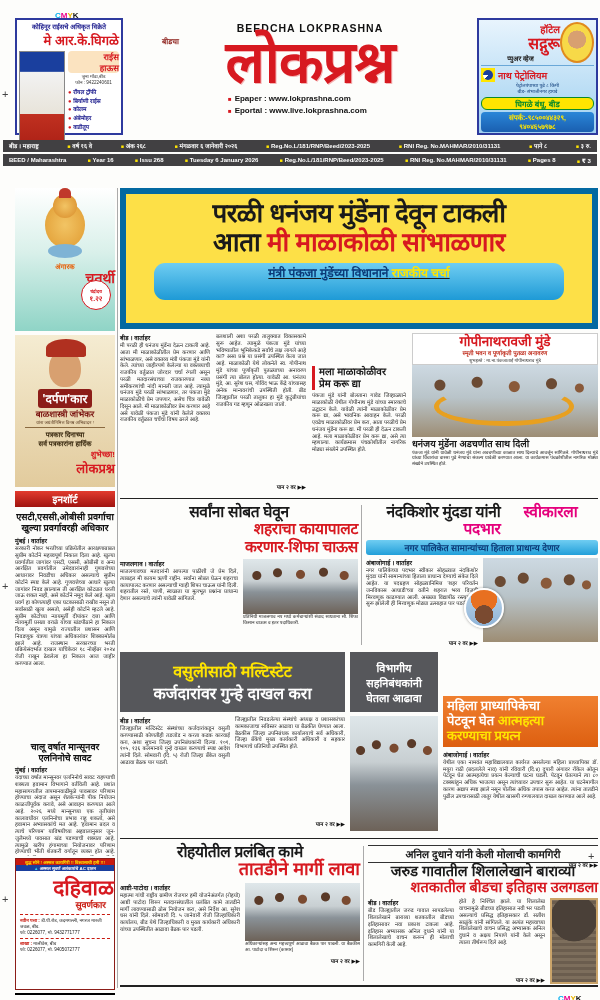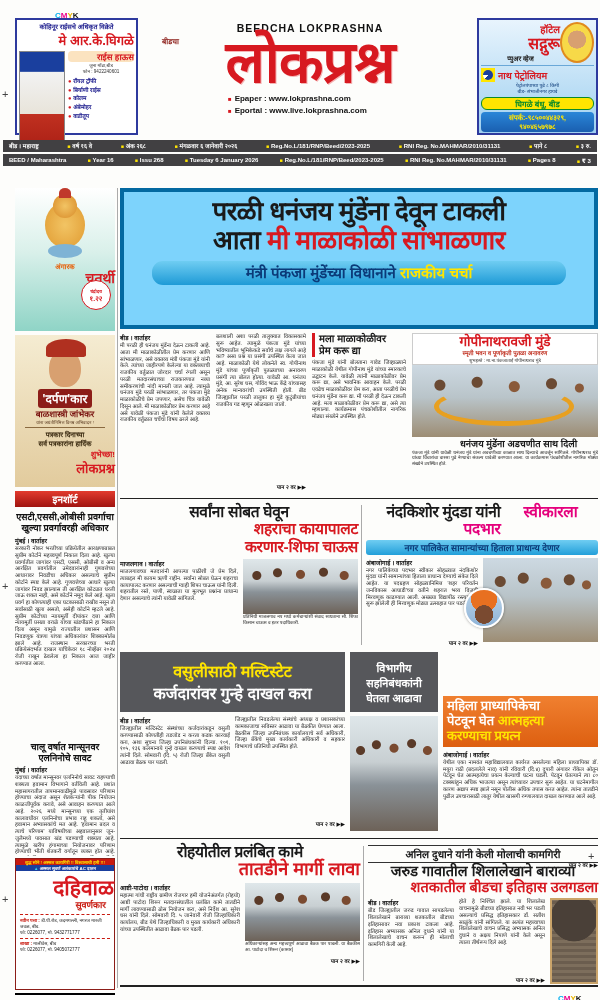--- a/index.html
+++ b/index.html
@@ -50,28 +50,28 @@
   .turban{position:absolute;left:-3px;top:-10px;width:40px;height:18px;border-radius:50% 50% 10% 10%;background:#b03020;}
   .darkredbox{background:#8c1d18;color:#fff;display:inline-block;border-radius:3px;padding:1px 5px;}
   .inshort-h{background:linear-gradient(#e23b2e,#a01410);color:#fff;display:flex;align-items:center;justify-content:center;}
   .ititle{font-size:9.2px;font-weight:bold;line-height:1.15;color:#111;}
   .jl{border:1.5px solid #8c1d18;background:#fff;box-sizing:border-box;}
   .jl .s1{background:#c81a10;color:#ffe500;font-size:4.4px;font-weight:bold;}
   .jl .s2{background:#1a3f9e;color:#fff;font-size:4.4px;font-weight:bold;}
   .addr{font-size:4.6px;line-height:1.3;color:#222;}
   .addr b{color:#c81a10;}
   
-  .leadbox{border:4px solid #0369a1;box-sizing:border-box;background:#7dd3fc;}
+  .leadbox{border:6px solid #0369a1;box-sizing:border-box;background:#fde047;}
   .h1{font-size:26px;font-weight:bold;line-height:1.12;letter-spacing:-0.5px;}
-  .subbar{background:linear-gradient(#6fcdf2,#1e9ad6);border-radius:11px;font-size:15px;font-weight:bold;padding:1px 0 3px;}
-  .innerhead{font-size:10px;font-weight:bold;line-height:1.2;border-left:3px solid #d71920;padding-left:4px;}
+  .subbar{background:linear-gradient(#6fcdf2,#1e9ad6);border-radius:11px;font-size:12px;font-weight:bold;padding:1px 0 19px;text-decoration:underline;}
+  .innerhead{font-size:10px;font-weight:bold;line-height:1.2;border-left:3px solid #d71920;padding-left:4px;margin-top:33px;}
   .banner1{font-size:13.5px;font-weight:bold;color:#d71920;line-height:1.05;}
   .banner2{font-size:6px;font-weight:bold;color:#c03020;}
   .banner3{font-size:4.6px;color:#333;}
-  .caph{font-size:9.5px;font-weight:bold;line-height:1.1;margin-left:48px;}
+  .caph{font-size:9.5px;font-weight:bold;line-height:1.1;}
   .ph{background:linear-gradient(160deg,#cfd8e0,#b4a58e);position:relative;overflow:hidden;}
   .ph.crowd{background:
      radial-gradient(circle at 15% 28%,#6b4a33 0 5px,transparent 6px),
      radial-gradient(circle at 35% 24%,#6b4a33 0 5px,transparent 6px),
      radial-gradient(circle at 55% 30%,#8a5a3a 0 5px,transparent 6px),
      radial-gradient(circle at 75% 26%,#6b4a33 0 5px,transparent 6px),
      radial-gradient(circle at 90% 32%,#8a5a3a 0 4px,transparent 5px),
      linear-gradient(180deg,#cdd9e2 0%,#b9c4c9 45%,#9d8d74 100%);}
   .garl{position:absolute;left:12%;top:30%;width:75%;height:55%;border:5px solid #e8a020;border-radius:50%;
         border-top-color:transparent;box-sizing:border-box;}
@@ -109,21 +109,21 @@
   </div>
 
   <span class="abs reg" style="left:2px;top:88px;">+</span>
   <span class="abs reg" style="left:588px;top:88px;">+</span>
   <span class="abs reg" style="left:2px;top:580px;">+</span>
   <span class="abs reg" style="left:2px;top:893px;">+</span>
   <span class="abs reg" style="left:588px;top:415px;">+</span>
   <span class="abs reg" style="left:588px;top:583px;">+</span>
   <span class="abs reg" style="left:588px;top:850px;">+</span>
 
-  <div class="abs adbox" style="left:15px;top:18px;width:123px;height:117px;padding:2px;">
+  <div class="abs adbox" style="left:15px;top:18px;width:108px;height:117px;padding:2px;">
     <div class="c bold" style="font-size:6.6px;color:#1a1a8c;">कोहिनूर राईसचे अधिकृत विक्रेते</div>
     <div class="c bold red" style="font-size:13px;">मे आर.के.घिगळे</div>
     <div style="display:flex;gap:3px;margin-top:2px;">
       <div class="riceimg" style="width:44px;height:88px;"></div>
       <div style="flex:1;">
         <div class="bold red c" style="font-size:8.5px;background:#fbe3c0;border-radius:4px;padding-left:28px;">राईस हाऊस</div>
         <div class="c" style="font-size:4.6px;color:#333;">जुना मोंढा,बीड</div>
         <div class="c" style="font-size:4.6px;color:#333;">फोन : 9422240601</div>
         <div style="margin-top:3px;">
           <div style="font-size:5.8px;font-weight:bold;color:#1a1a8c;line-height:1.5;"><span class="red">●</span> <span>रॉयल ट्रॉफी</span></div>

